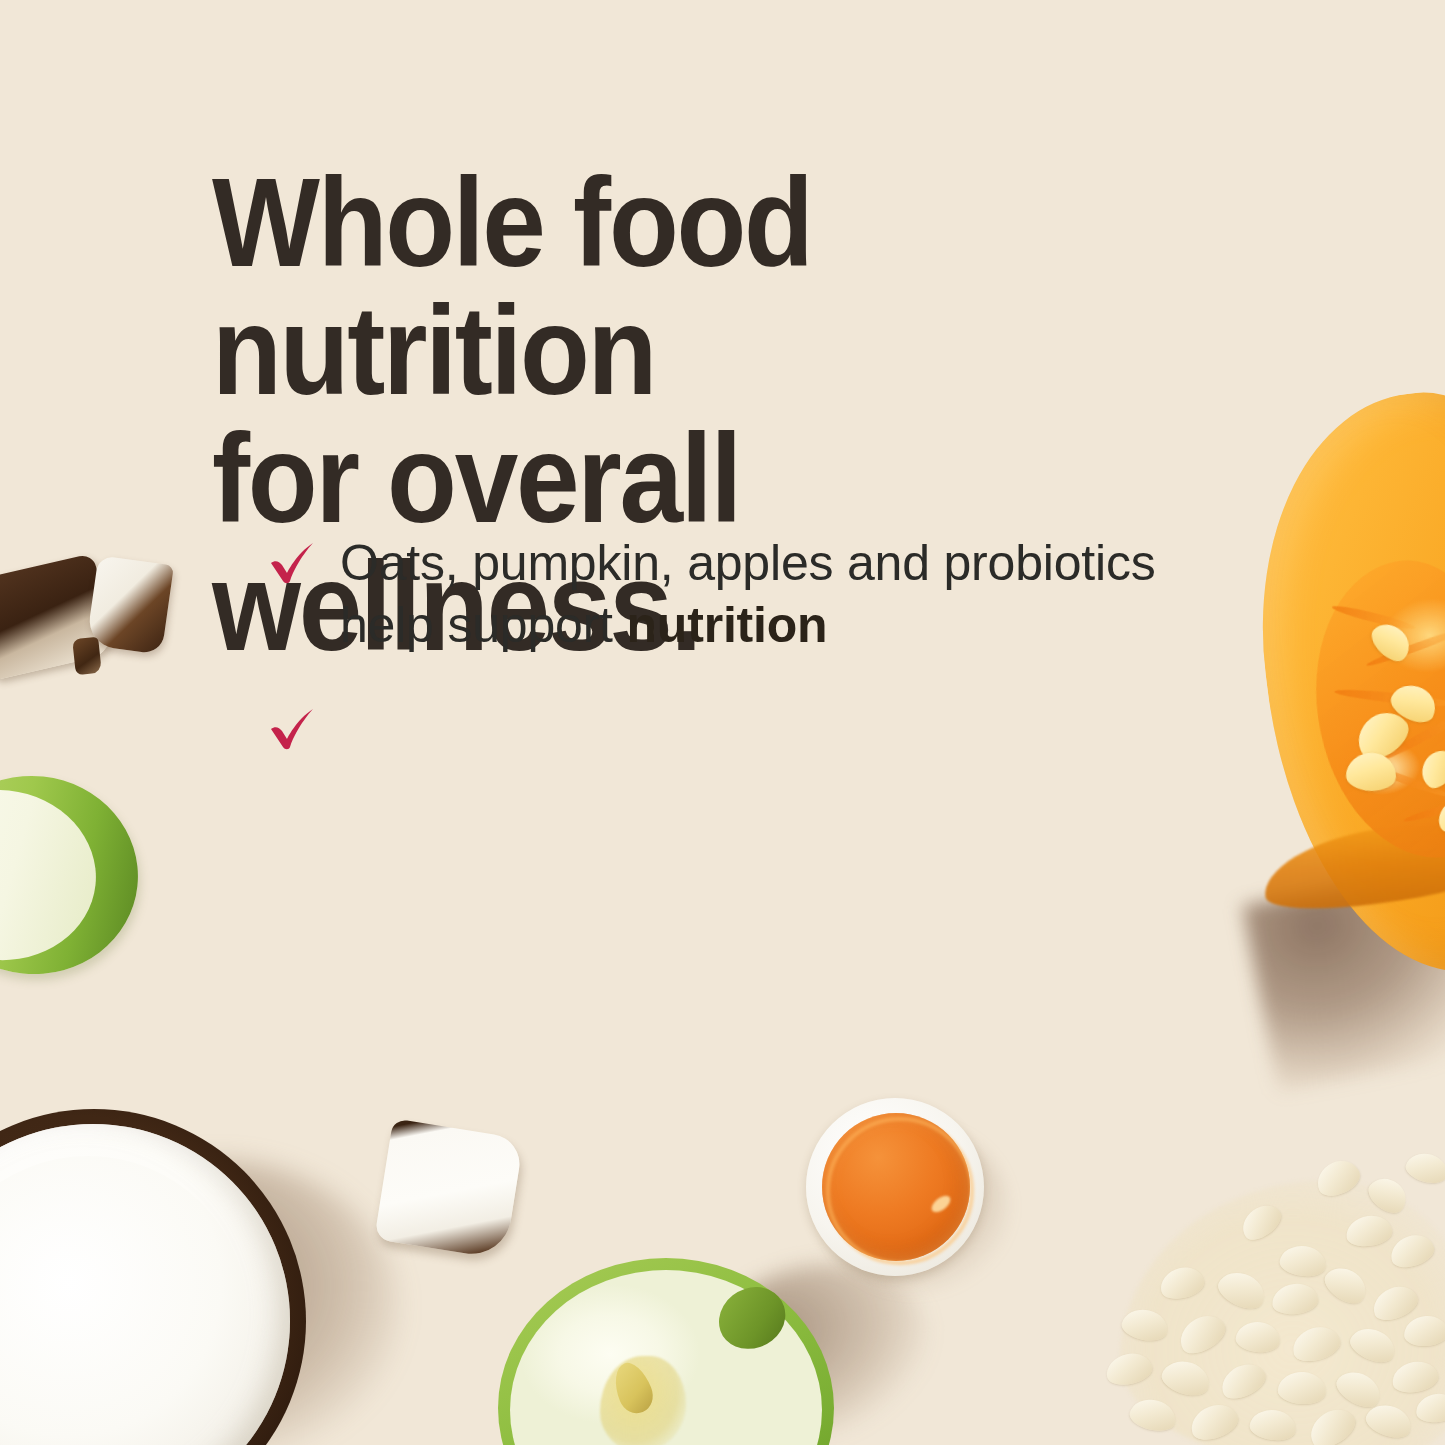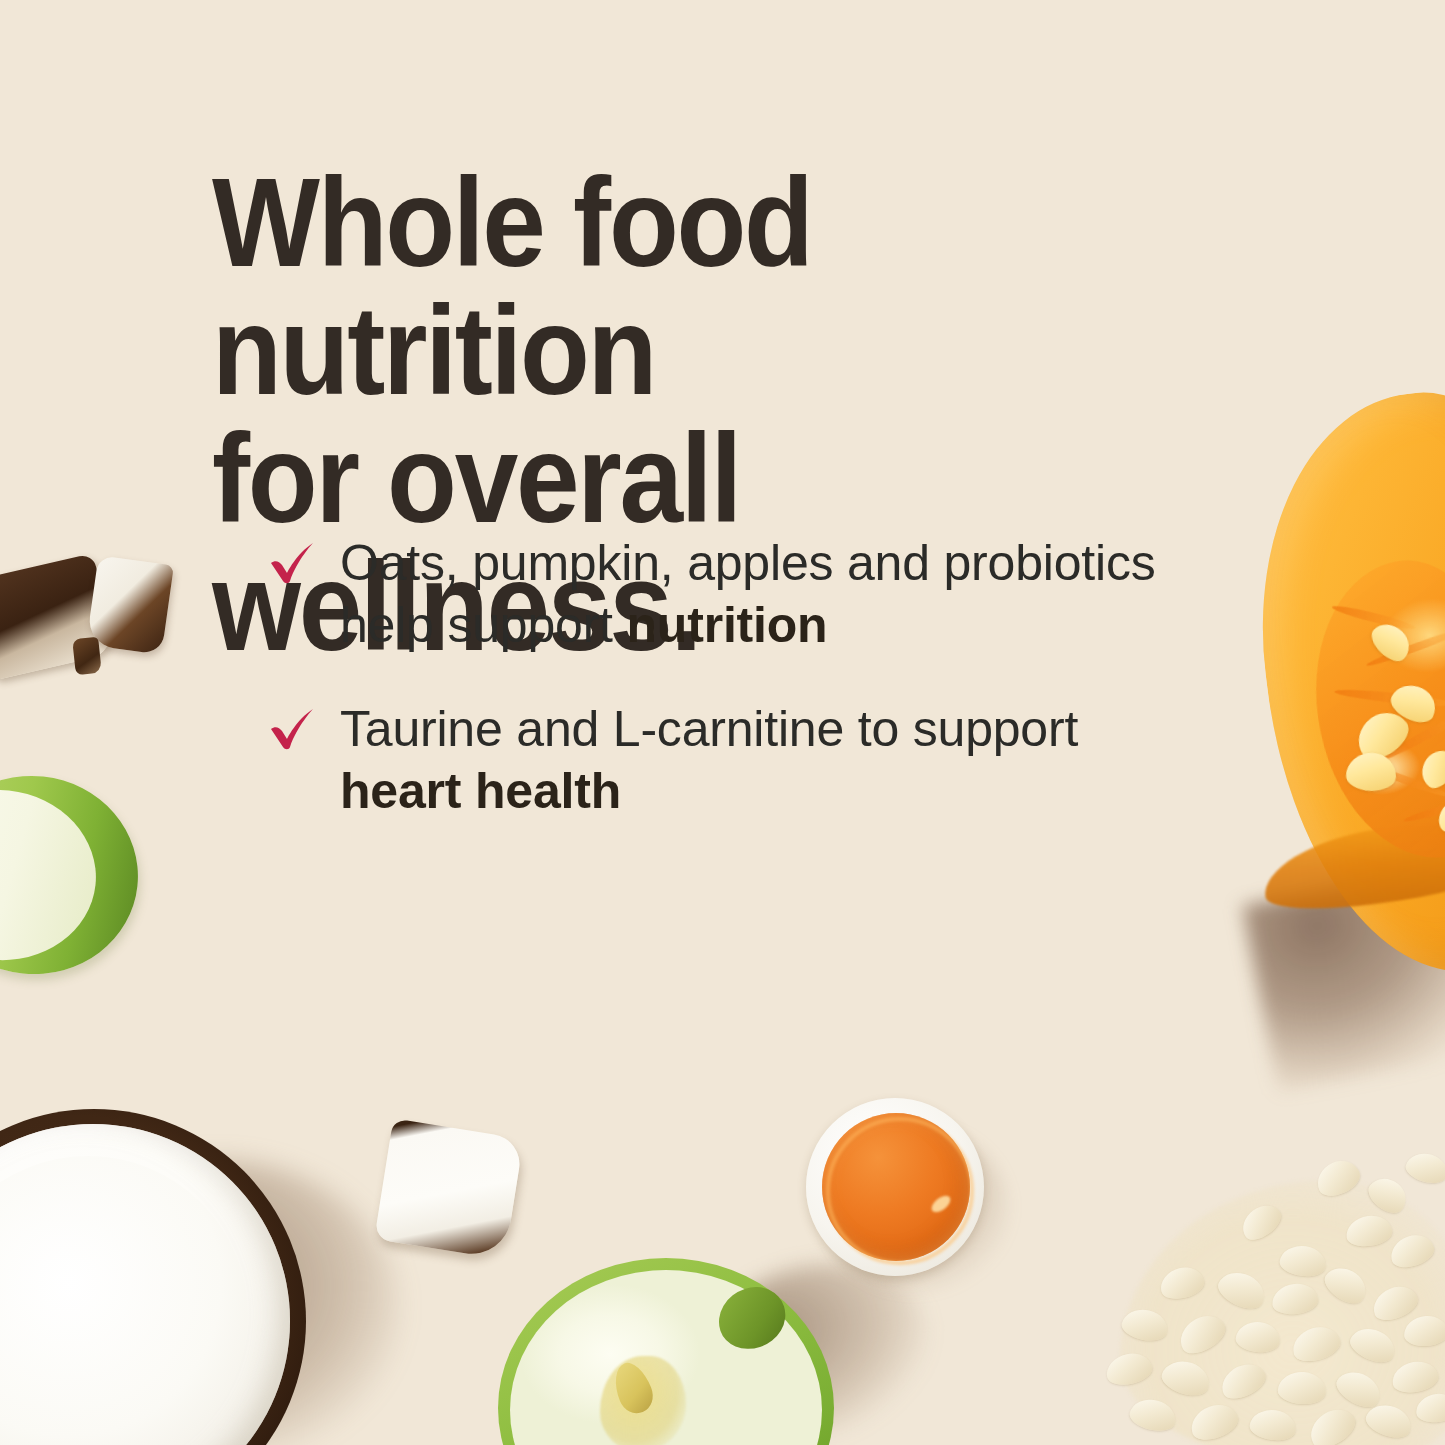--- a/index.html
+++ b/index.html
@@ -422,18 +422,17 @@
         <span class="bullet-text">Oats, pumpkin, apples and probiotics help support <strong style="color: rgb(43, 35, 25);">nutrition</strong></span>
       </li>
 
 
       <li class="bullet" style="color: rgb(43, 43, 40);">
         <span class="check-icon">
           <svg viewBox="0 0 50 46" width="50" height="46" aria-hidden="true">
             <path d="M3 23 C7 20 11 21 14 25 L19 33 C19 33 28 14 45 3 C45 3 29 20 22 41 C21 44 17 44 15 41 Z" fill="#C4234B"></path>
           </svg>
         </span>
-        <span class="bullet-text">Taurine and L-carnitine to support <strong style="color: rgb(43, 35, 25);">heart health</strong></span>
       </li>
 
     </ul>
   </div>
 </div>
 
 </body></html>

